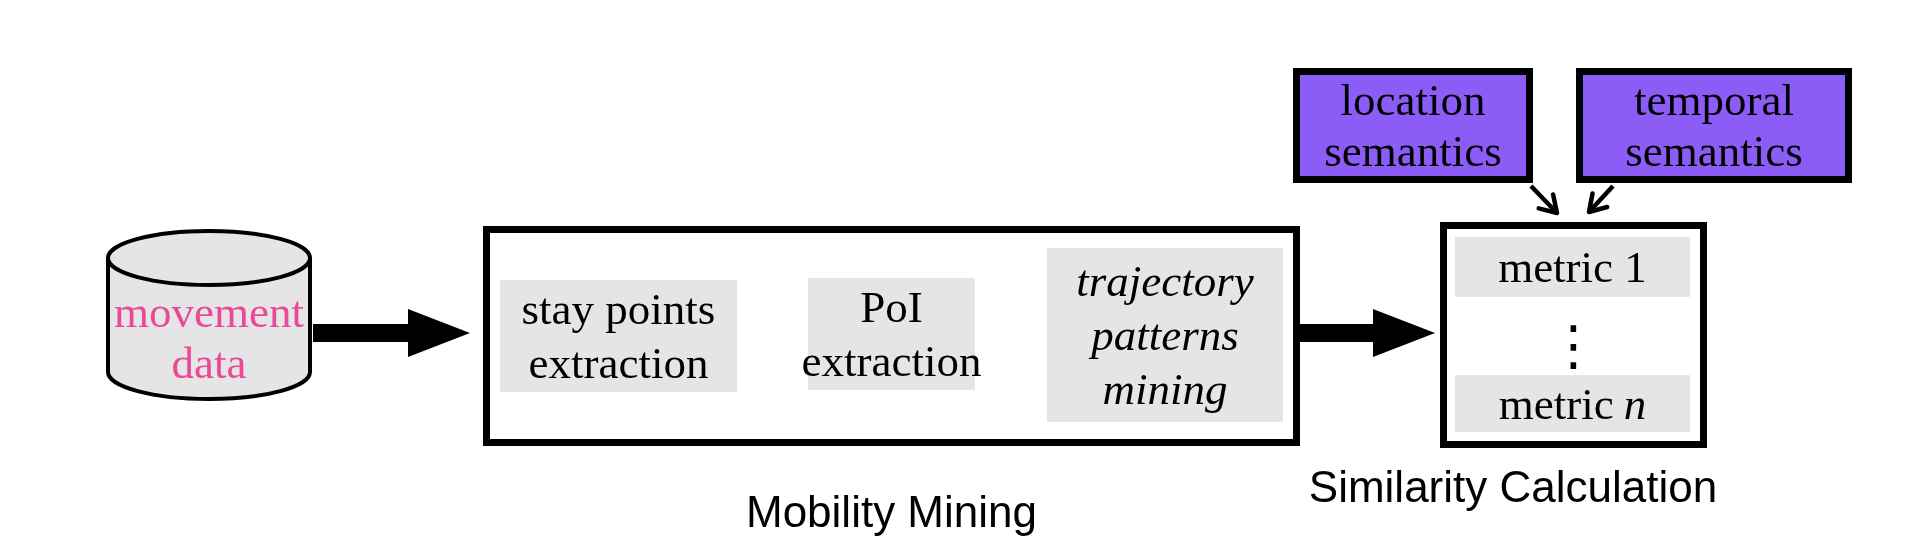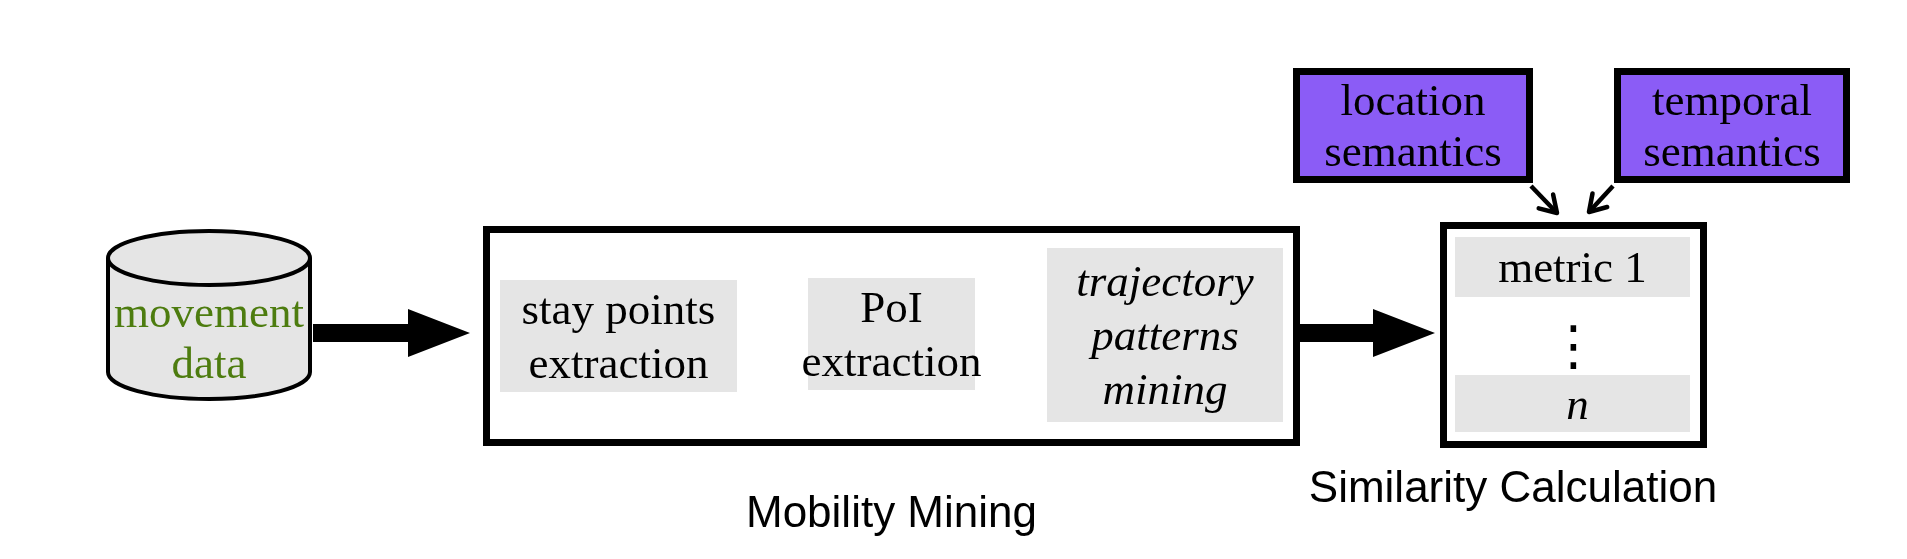--- a/index.html
+++ b/index.html
@@ -65,21 +65,21 @@
     text-align: center;
     color: #000;
     white-space: nowrap;
   }
   
   .cyl-wrap { position: absolute; left: 105px; top: 227px; width: 208px; height: 176px; }
   .cyl-text {
     position: absolute; left: 0; top: 60px; width: 208px;
     text-align: center;
     font-family: "Liberation Serif", serif;
-    font-size: 45px; line-height: 51px; color: #4d7c0f;
+    font-size: 45px; line-height: 51px; color: #ec4899;
   }
   
   .metric-box {
     position: absolute;
     box-sizing: border-box;
     background: #e5e5e5;
     display: flex; justify-content: center; align-items: center;
     font-family: "Liberation Serif", serif;
     font-size: 45px; color: #000;
     white-space: pre;
@@ -145,27 +145,28 @@
     </div>
   </div>
   <div class="caption" style="left:483px; top:439px; width:817px;margin-top:48px;">Mobility Mining</div>
 
   <div class="outline-box" style="left:1440px; top:222px; width:267px; height:226px;">
     <div class="metric-box" style="left:8px; top:8px; width:235px; height:60px;">
       <span>metric 1</span>
     </div>
     <div class="vdots">⋮</div>
     <div class="metric-box" style="left:8px; top:146px; width:235px; height:57px;">
+      <span>metric</span>
       <span class="metric-var">n</span>
     </div>
   </div>
   <div class="caption" style="left:1289px; top:462px; width:420px;margin-left:14px;">Similarity Calculation</div>
 
   <div class="sem-box" style="left:1293px; top:68px; width:240px; height:115px;">
     <span class="line">location</span>
     <span class="line">semantics</span>
   </div>
-  <div class="sem-box" style="left:1614px; top:68px; width:236px; height:115px;">
+  <div class="sem-box" style="left:1576px; top:68px; width:276px; height:115px;">
     <span class="line">temporal</span>
     <span class="line">semantics</span>
   </div>
 
 </div>
 
 </body></html>

